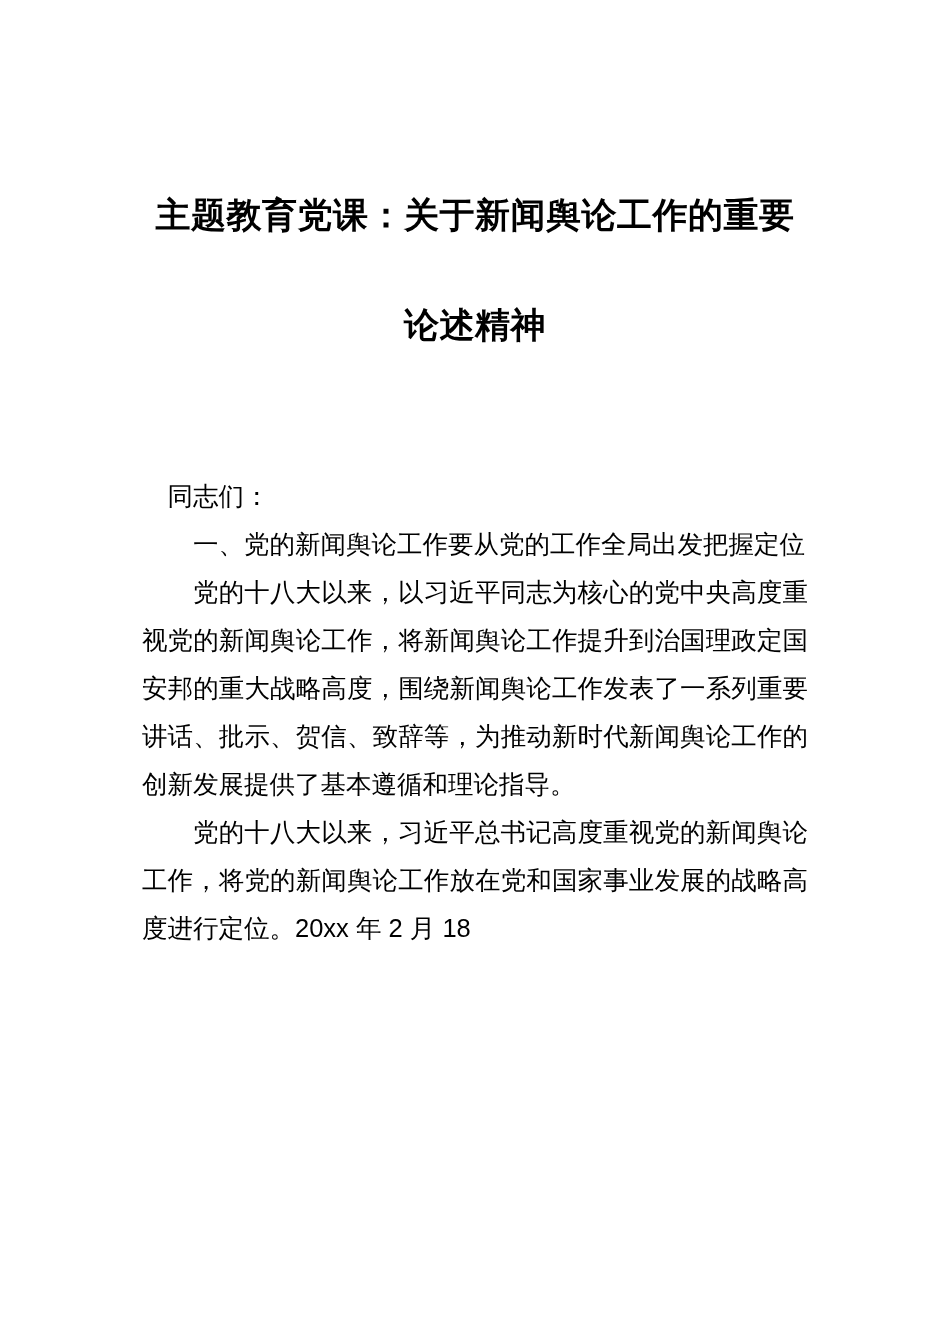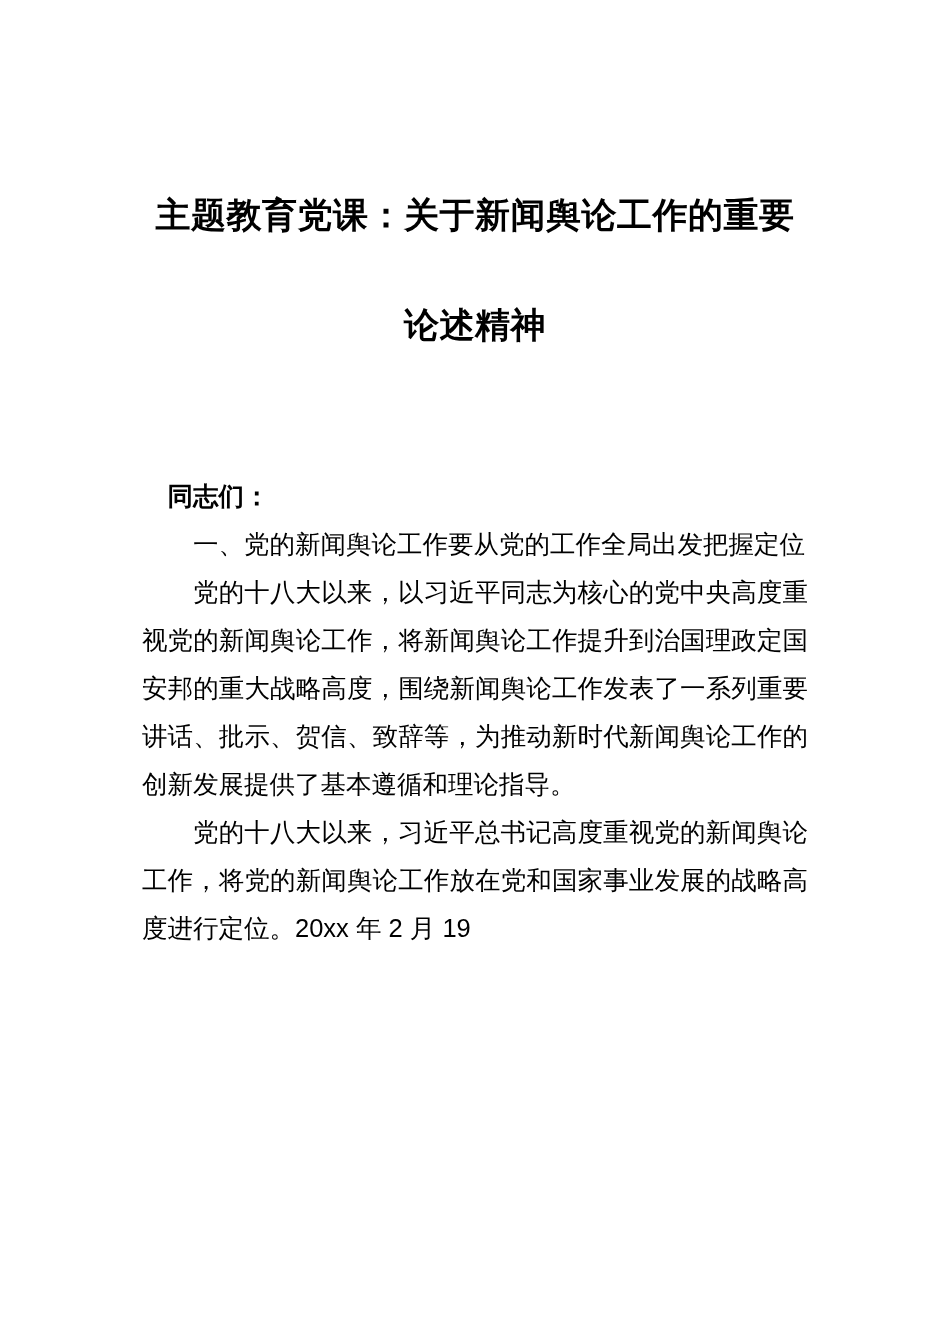--- a/index.html
+++ b/index.html
@@ -54,21 +54,20 @@
     line-height: 48px;
     color: #000000;
     text-align: justify;
     text-justify: inter-ideograph;
     word-break: break-all;
     white-space: pre-wrap;
   }
 
   .para.indent-1 {
     text-indent: 25.5px;
-    font-weight: bold;
   }
 
   .para.indent-2 {
     text-indent: 51px;
   }
 </style>
 </head>
 <body>
 
 <div class="page">
@@ -77,17 +76,17 @@
     <h1 class="doc-title">主题教育党课：关于新闻舆论工作的重要论述精神</h1>
 
     <div class="body-block">
 
       <p class="para indent-1">同志们：</p>
 
       <p class="para indent-2">一、党的新闻舆论工作要从党的工作全局出发把握定位</p>
 
       <p class="para indent-2">党的十八大以来，以习近平同志为核心的党中央高度重视党的新闻舆论工作，将新闻舆论工作提升到治国理政定国安邦的重大战略高度，围绕新闻舆论工作发表了一系列重要讲话、批示、贺信、致辞等，为推动新时代新闻舆论工作的创新发展提供了基本遵循和理论指导。</p>
 
-      <p class="para indent-2">党的十八大以来，习近平总书记高度重视党的新闻舆论工作，将党的新闻舆论工作放在党和国家事业发展的战略高度进行定位。20xx 年 2 月 19</p>
+      <p class="para indent-2">党的十八大以来，习近平总书记高度重视党的新闻舆论工作，将党的新闻舆论工作放在党和国家事业发展的战略高度进行定位。20xx 年 2 月 18</p>
 
     </div>
   </div>
 </div>
 
 </body></html>

